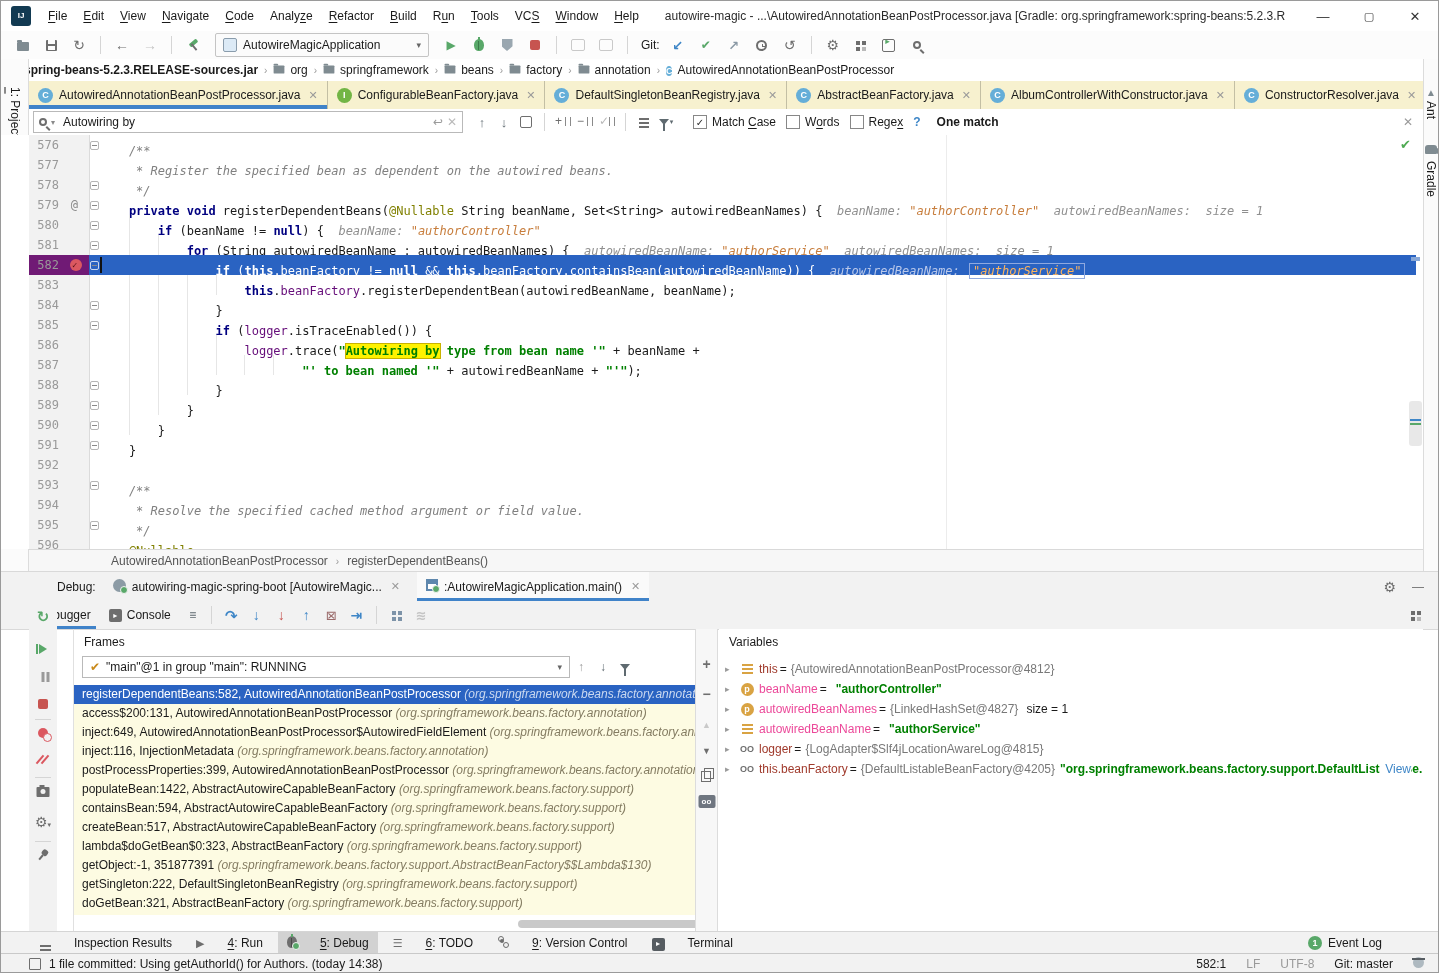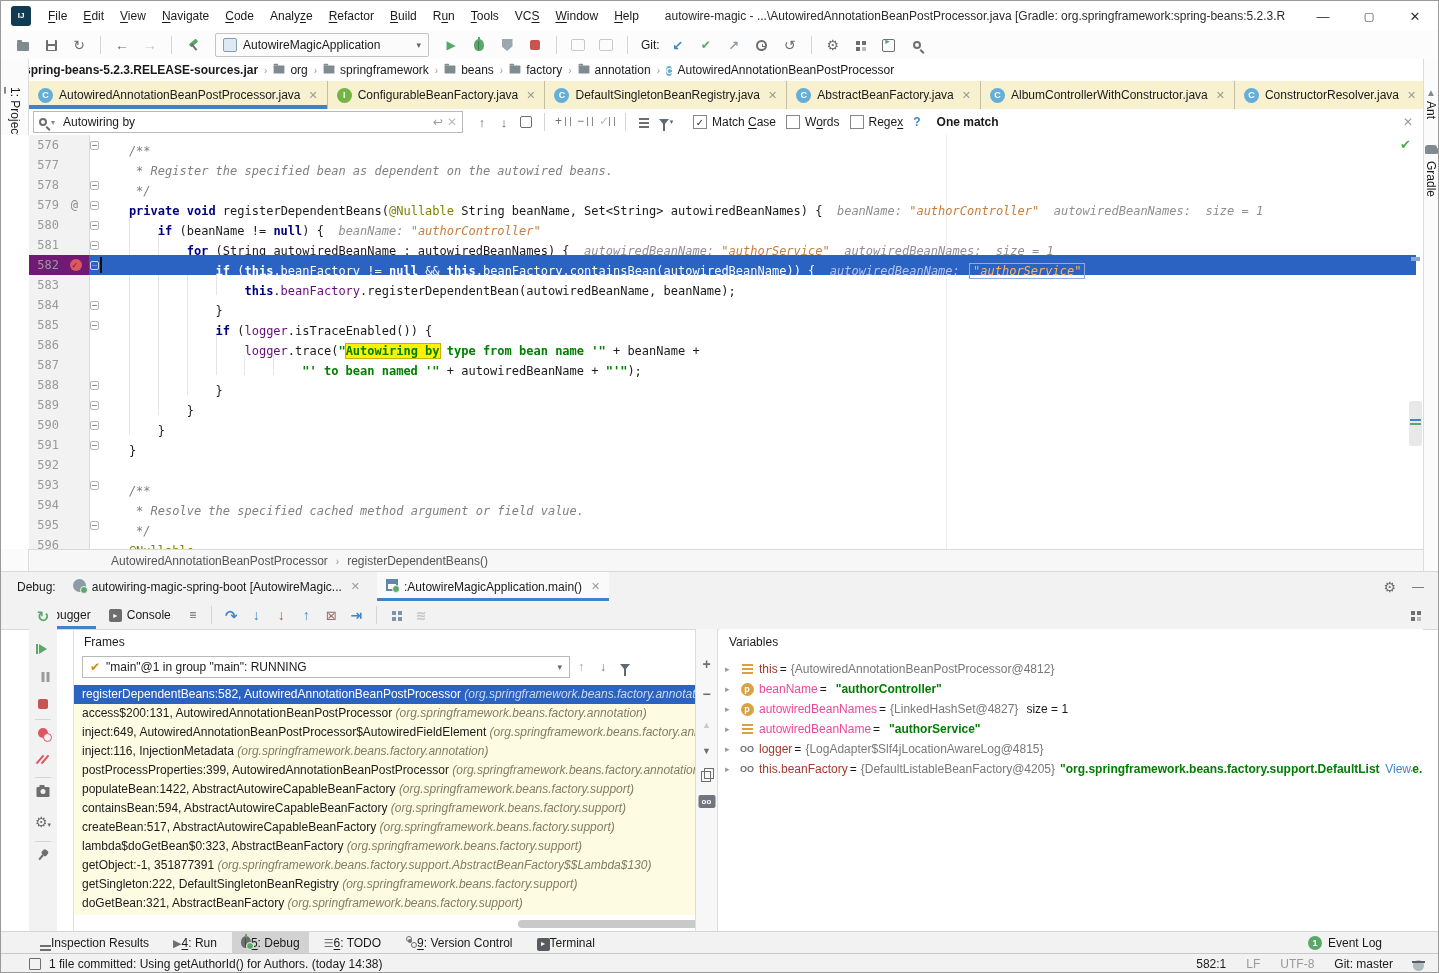--- a/index.html
+++ b/index.html
@@ -87,21 +87,21 @@
 .sm-g{position:absolute;right:2px;top:288px;width:11px;height:2px;background:#59a869}
 .sm-sel{position:absolute;right:3px;top:122px;width:9px;height:4px;background:#87a7d7}
 
 #ebc{position:absolute;left:28px;top:548px;right:15px;height:22px;background:#f7f7f7;
   border-top:1px solid #d9d9d9;display:flex;align-items:center;padding-left:82px;color:#555}
 #ebc .sep{margin:0 8px;color:#9a9a9a;font-size:10px}
 
 #debug{position:absolute;left:0;top:570px;height:360px;right:0;background:#fff}
 #dbghead{position:absolute;left:0;top:0;right:0;height:30px;background:#f2f2f2;border-top:1px solid #d9d9d9;
   display:flex;align-items:center}
-#dbghead .dlabel{margin-left:16px;font-weight:bold;font-weight:normal}
+#dbghead .dlabel{margin-left:56px;font-weight:bold;font-weight:normal}
 .dtab{display:flex;align-items:center;height:29px;padding:0 9px;position:relative;margin-left:8px;white-space:nowrap}
 .dtab.sel{background:#fafafa}
 .dtab.sel:after{content:"";position:absolute;left:0;right:0;bottom:0;height:3px;background:#4083c9}
 .dtab .x{margin-left:9px;color:#9a9a9a;font-size:11px}
 #dbghead-right{margin-left:auto;display:flex;gap:16px;margin-right:14px;color:#6e6e6e;align-items:center}
 #dbgtools{position:absolute;left:0;top:30px;right:0;height:28px;background:#f2f2f2;
   border-bottom:1px solid #d9d9d9;display:flex;align-items:center}
 .vtab{padding:0 9px;height:28px;line-height:28px;position:relative;white-space:nowrap;display:flex;align-items:center;gap:5px}
 .vtab.sel:after{content:"";position:absolute;left:4px;right:4px;bottom:0;height:3px;background:#4083c9}
 .sic{min-width:25px;height:24px;display:flex;align-items:center;justify-content:center}
@@ -131,29 +131,29 @@
 .vn-red{color:#a03a2c;font-weight:bold;font-weight:normal}
 .vn-blue{color:#ec4899}
 .vref{color:#787878}
 .vstr{color:#008000;font-weight:bold}
 .vextra{margin-left:8px}
 .veq{margin:0 4px 0 2px}
 .view{position:absolute;right:12px;color:#3e86c7;background:#fff;padding-left:5px}
 
 #bottombar{position:absolute;left:0;top:930px;height:22px;right:0;background:#f2f2f2;
   border-top:1px solid #d5d5d5;display:flex;align-items:center;padding-left:30px;gap:6px}
-.btab{display:flex;align-items:center;gap:0;padding:0 9px;height:22px;white-space:nowrap}
+.btab{display:flex;align-items:center;gap:23px;padding:0 9px;height:22px;white-space:nowrap}
 .btab.active{background:#d2d2d2}
 #eventlog{margin-left:auto;display:flex;align-items:center;gap:6px;margin-right:56px}
 .badge1{width:14px;height:14px;border-radius:50%;background:#59a869;color:#fff;
   font:bold 9px/14px "Liberation Sans",sans-serif;text-align:center}
 #statusbar{position:absolute;left:0;top:952px;height:20px;right:0;background:#f2f2f2;
   border-top:1px solid #c9c9c9;display:flex;align-items:center;padding:0 10px}
 #statusmsg{display:flex;align-items:center;gap:8px;margin-left:18px}
-#statusright{margin-left:auto;display:flex;gap:20px;align-items:flex-end;padding-right:4px}
+#statusright{margin-left:auto;display:flex;gap:20px;align-items:flex-start;padding-right:4px}
 .dim{color:#9a9a9a}
 
 #lstripe{position:absolute;left:0;top:58px;width:28px;bottom:21px;background:#fbfbfb;border-right:1px solid #dcdcdc;box-sizing:border-box}
 #rstripe{position:absolute;right:0;top:58px;width:15px;bottom:21px;background:#fbfbfb;border-left:1px solid #dcdcdc;box-sizing:border-box}
 .vlabel{writing-mode:vertical-rl;white-space:nowrap;color:#1a1a1a;position:absolute;left:50%;transform:translateX(-50%)}
 .stripe-ic{position:absolute;left:50%;transform:translateX(-50%)}
 
 .ii{display:inline-block;position:relative}
 .i-folder{width:12px;height:9px;background:#7f8b91;border-radius:1px;margin-top:2px}
 .i-folder:before{content:"";position:absolute;top:-2px;left:0;width:5px;height:2px;background:#7f8b91;border-radius:1px 1px 0 0}

